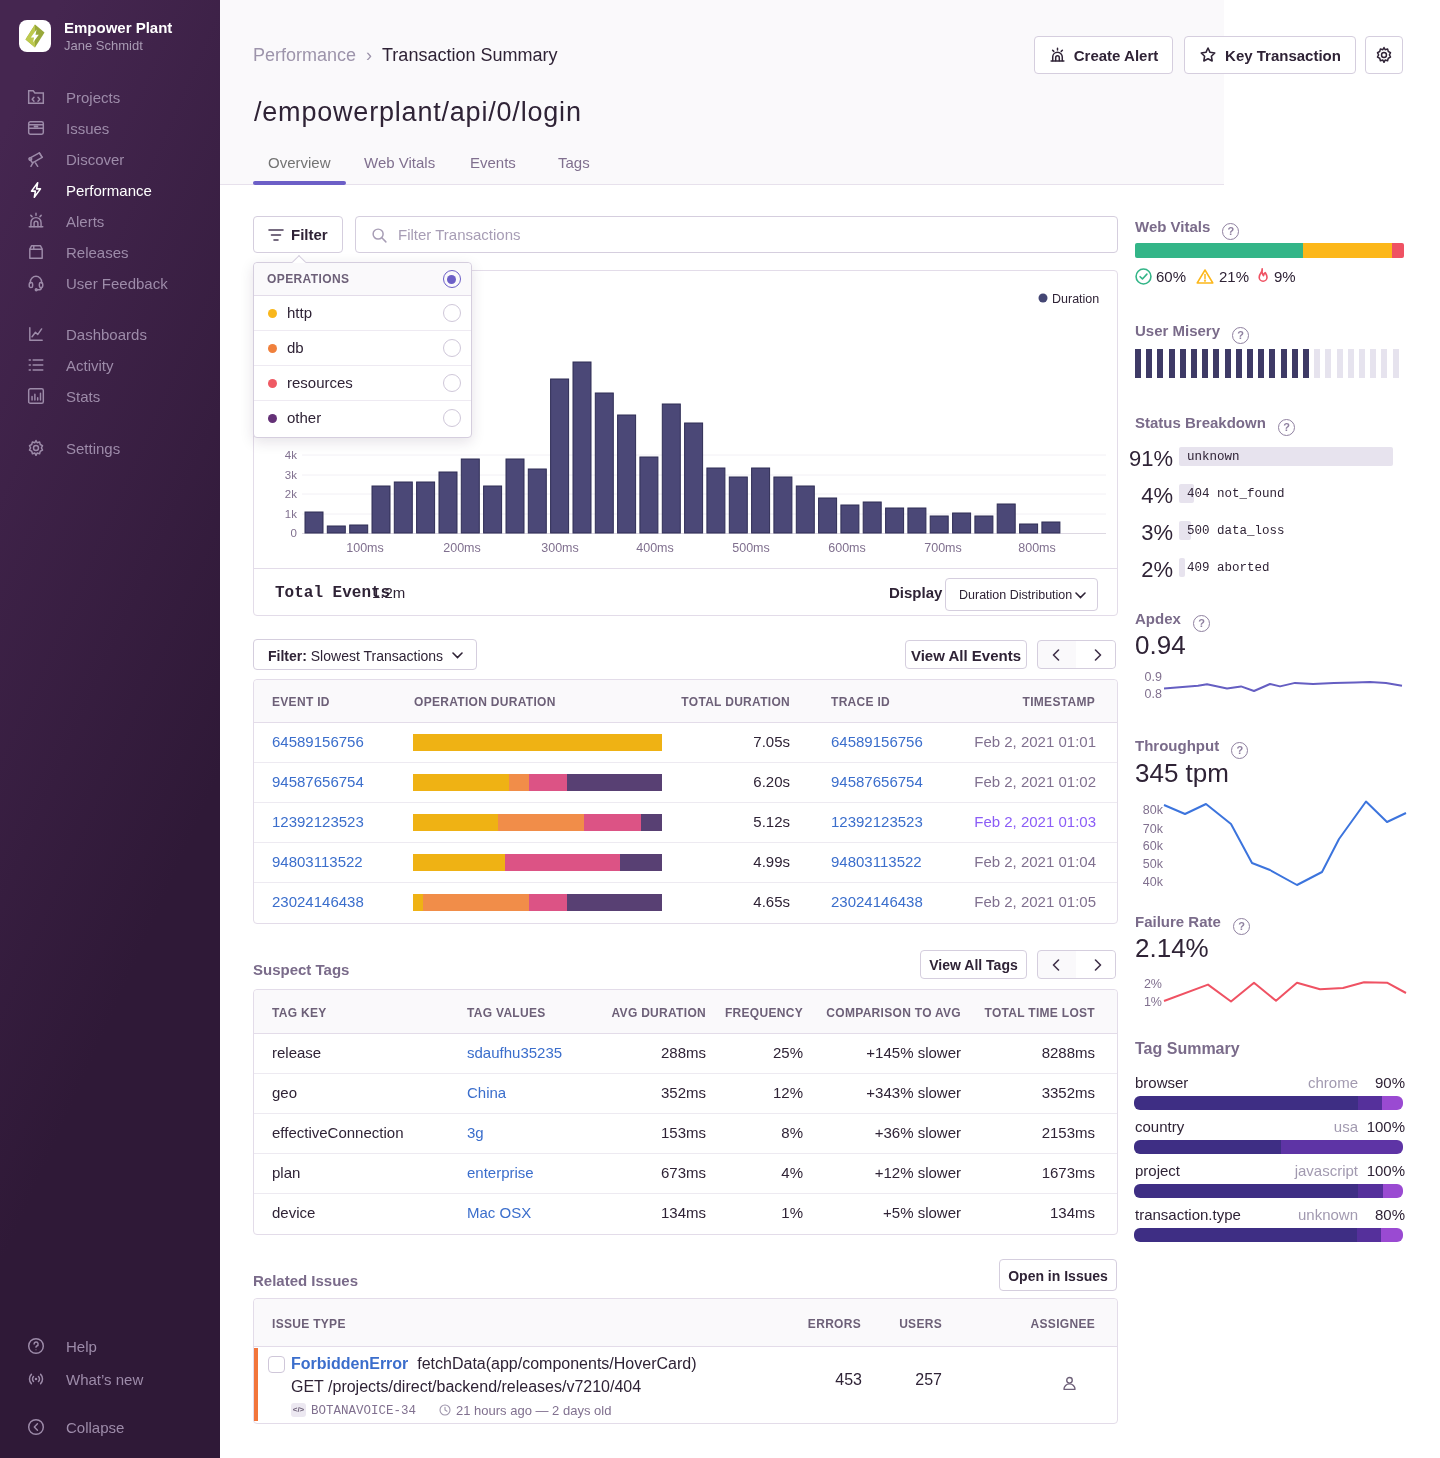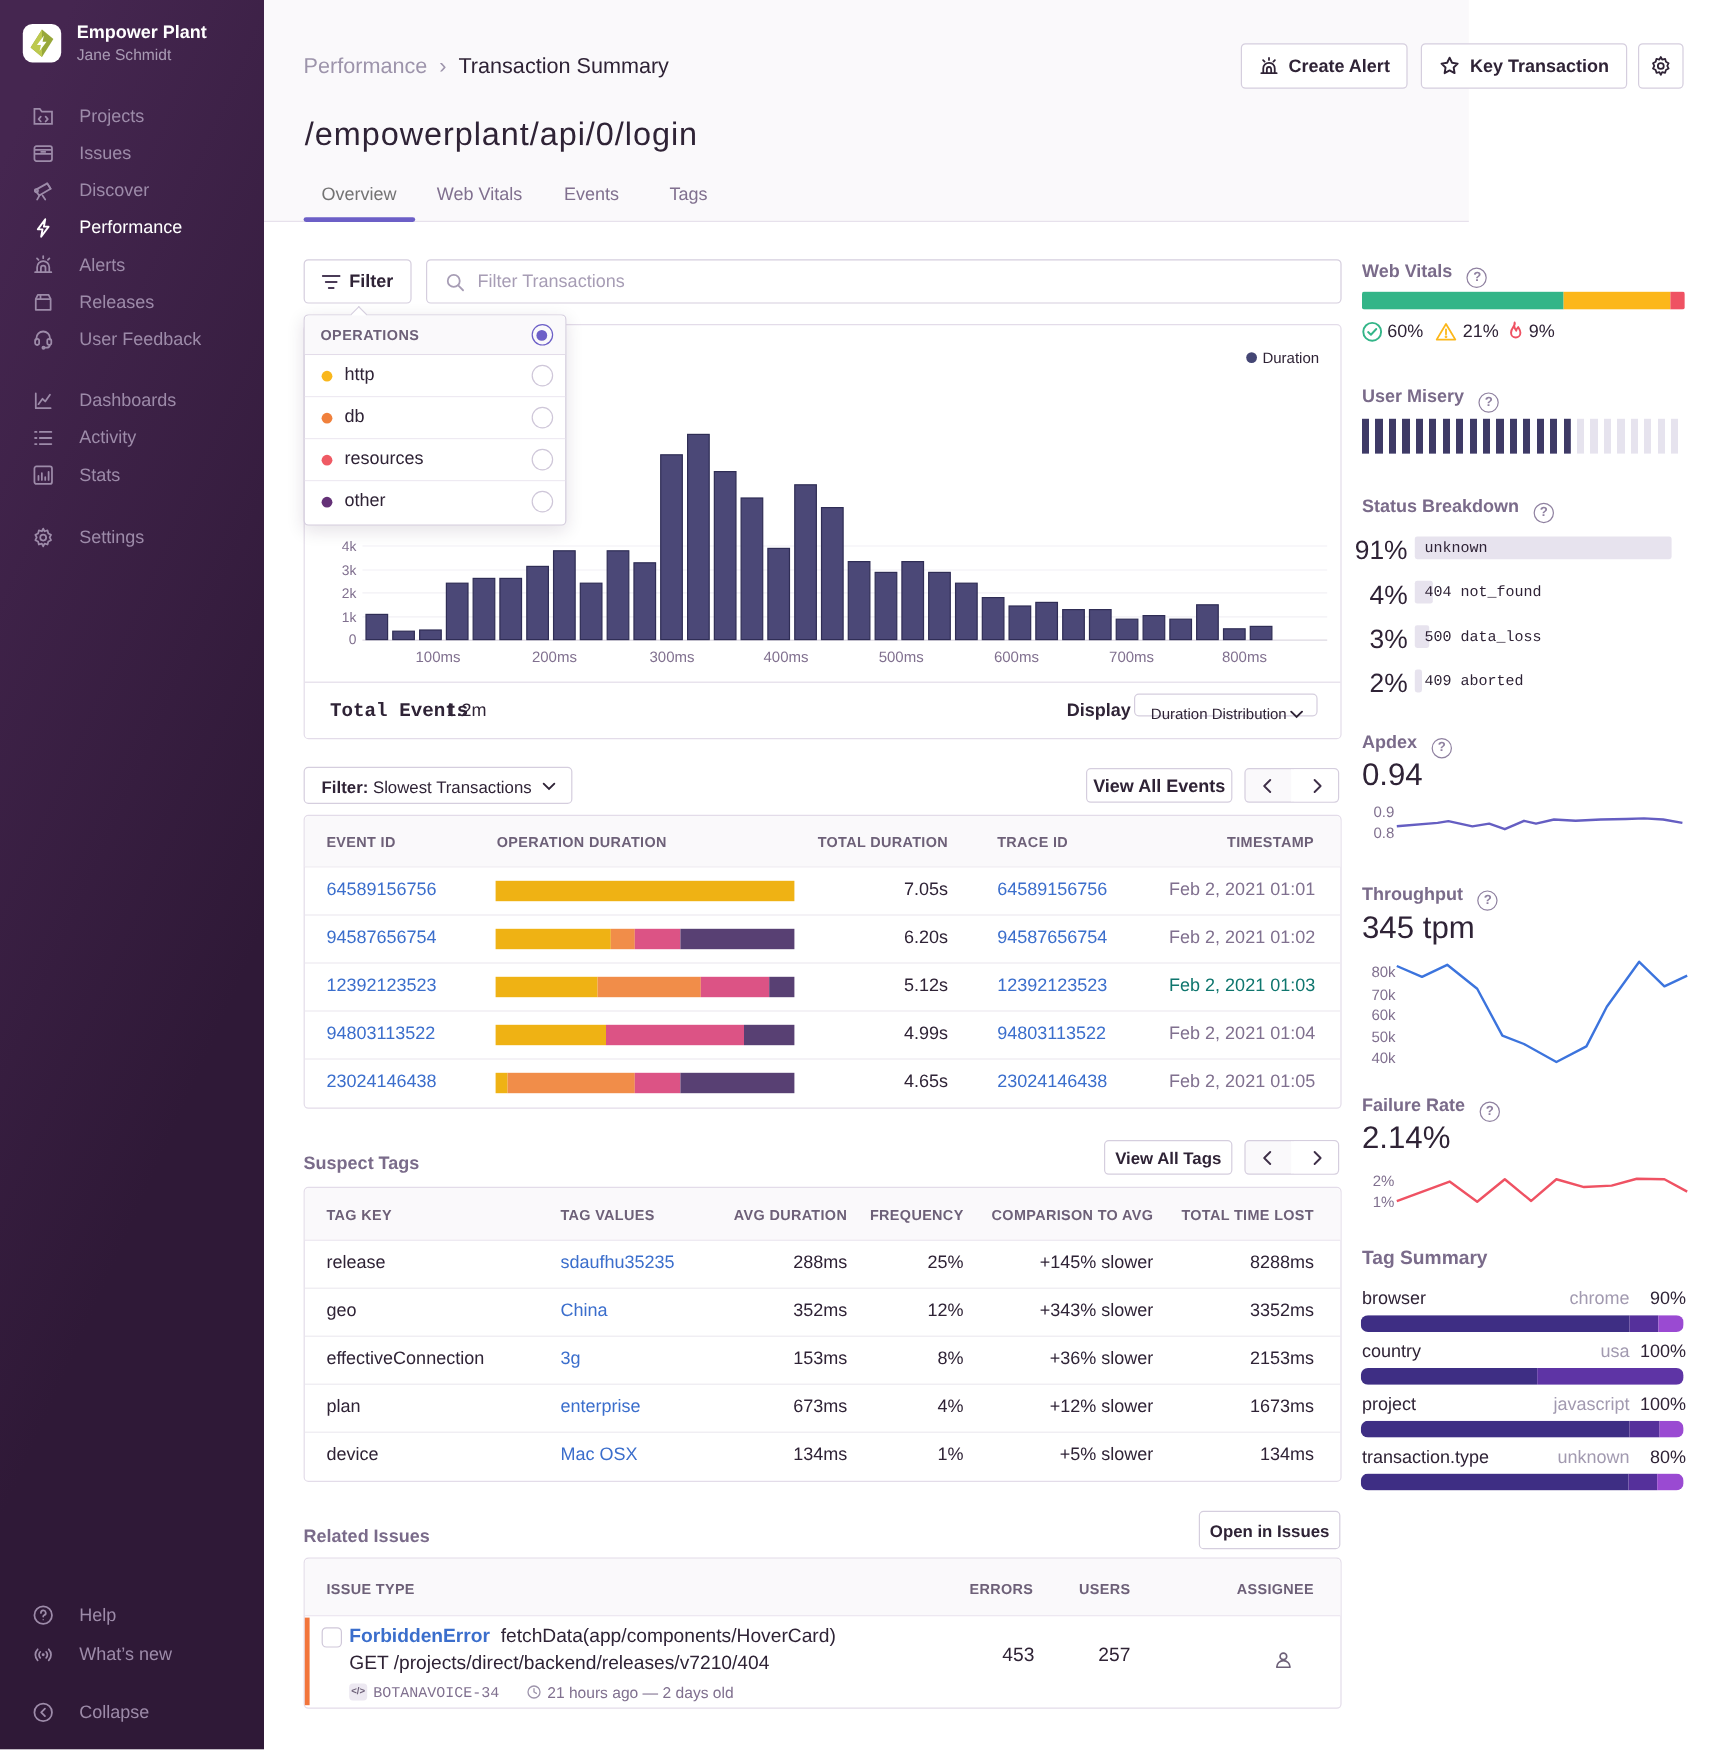--- a/index.html
+++ b/index.html
@@ -258,21 +258,21 @@
           <text x="689" y="281">700ms</text>
           <text x="783" y="281">800ms</text>
     </g>
     <circle cx="789" cy="27" r="4.5" fill="#444674"></circle>
     <text x="798" y="31.5" font-size="12.5" fill="#2f2336">Duration</text>
   </svg>
   <div style="position:absolute; left:0; top:297px; width:863px; height:47px; border-top:1px solid #e3dce9;">
     <span style="position:absolute;left:21px;top:15px;font-weight:bold;font-size:16px;font-family:Liberation Mono, monospace;">Total Events</span>
     <span style="position:absolute;left:118px;top:15px;font-size:15px;">1.2m</span>
     <span style="position:absolute;left:635px;top:15px;font-weight:bold;font-size:15px;">Display</span>
-    <div class="btn" style="left:691px;top:9px;width:153px;height:19px;">
+    <div class="btn" style="left:691px;top:9px;width:153px;height:33px;">
       <span style="position:absolute;left:13px;top:9px;font-size:12.5px;">Duration Distribution</span>
       <svg style="position:absolute;right:11px;top:13px;" width="11" height="7" viewBox="0 0 11 7" fill="none" stroke="#2f2336" stroke-width="1.6" stroke-linecap="round">
             <path d="M1 1 L5.5 5.5 L10 1"></path>
           </svg>
     </div>
   </div>
 </div>
 
 <div style="position:absolute; left:33px; top:262px; width:219px; height:176px; background:#fff; border:1px solid #d5cede; border-radius:4px; box-shadow:0 4px 14px rgba(40,20,60,0.12); z-index:5;">
   <div style="position:absolute;left:40px;top:-6px;width:10px;height:10px;background:#fff;border-left:1px solid #d5cede;border-top:1px solid #d5cede;transform:rotate(45deg);"></div>
@@ -355,21 +355,21 @@
   <div style="position:absolute;left:0;top:123px;width:863px;height:40px;border-bottom:1px solid #edeaf1;">
     <span class="link" style="position:absolute;left:18px;top:10px;font-size:15px;">12392123523</span>
     <div style="position:absolute;left:159px;top:11px;width:249px;height:17px;">
           <div style="position:absolute;left:0px;top:0;width:85px;height:17px;background:#efb214;"></div>
           <div style="position:absolute;left:85px;top:0;width:86px;height:17px;background:#f18d49;"></div>
           <div style="position:absolute;left:171px;top:0;width:57px;height:17px;background:#dc5385;"></div>
           <div style="position:absolute;left:228px;top:0;width:21px;height:17px;background:#584073;"></div>
         </div>
     <span style="position:absolute;right:327px;top:10px;font-size:15px;">5.12s</span>
     <span class="link" style="position:absolute;left:577px;top:10px;font-size:15px;">12392123523</span>
-    <span style="position:absolute;right:21px;top:10px;font-size:15px;color:#0f766e;">Feb 2, 2021 01:03</span>
+    <span style="position:absolute;right:21px;top:10px;font-size:15px;color:#8b5cf6;">Feb 2, 2021 01:03</span>
   </div>
   <div style="position:absolute;left:0;top:163px;width:863px;height:40px;border-bottom:1px solid #edeaf1;">
     <span class="link" style="position:absolute;left:18px;top:10px;font-size:15px;">94803113522</span>
     <div style="position:absolute;left:159px;top:11px;width:249px;height:17px;">
           <div style="position:absolute;left:0px;top:0;width:92px;height:17px;background:#efb214;"></div>
           <div style="position:absolute;left:92px;top:0;width:115px;height:17px;background:#dc5385;"></div>
           <div style="position:absolute;left:207px;top:0;width:42px;height:17px;background:#584073;"></div>
         </div>
     <span style="position:absolute;right:327px;top:10px;font-size:15px;">4.99s</span>
     <span class="link" style="position:absolute;left:577px;top:10px;font-size:15px;">94803113522</span>

